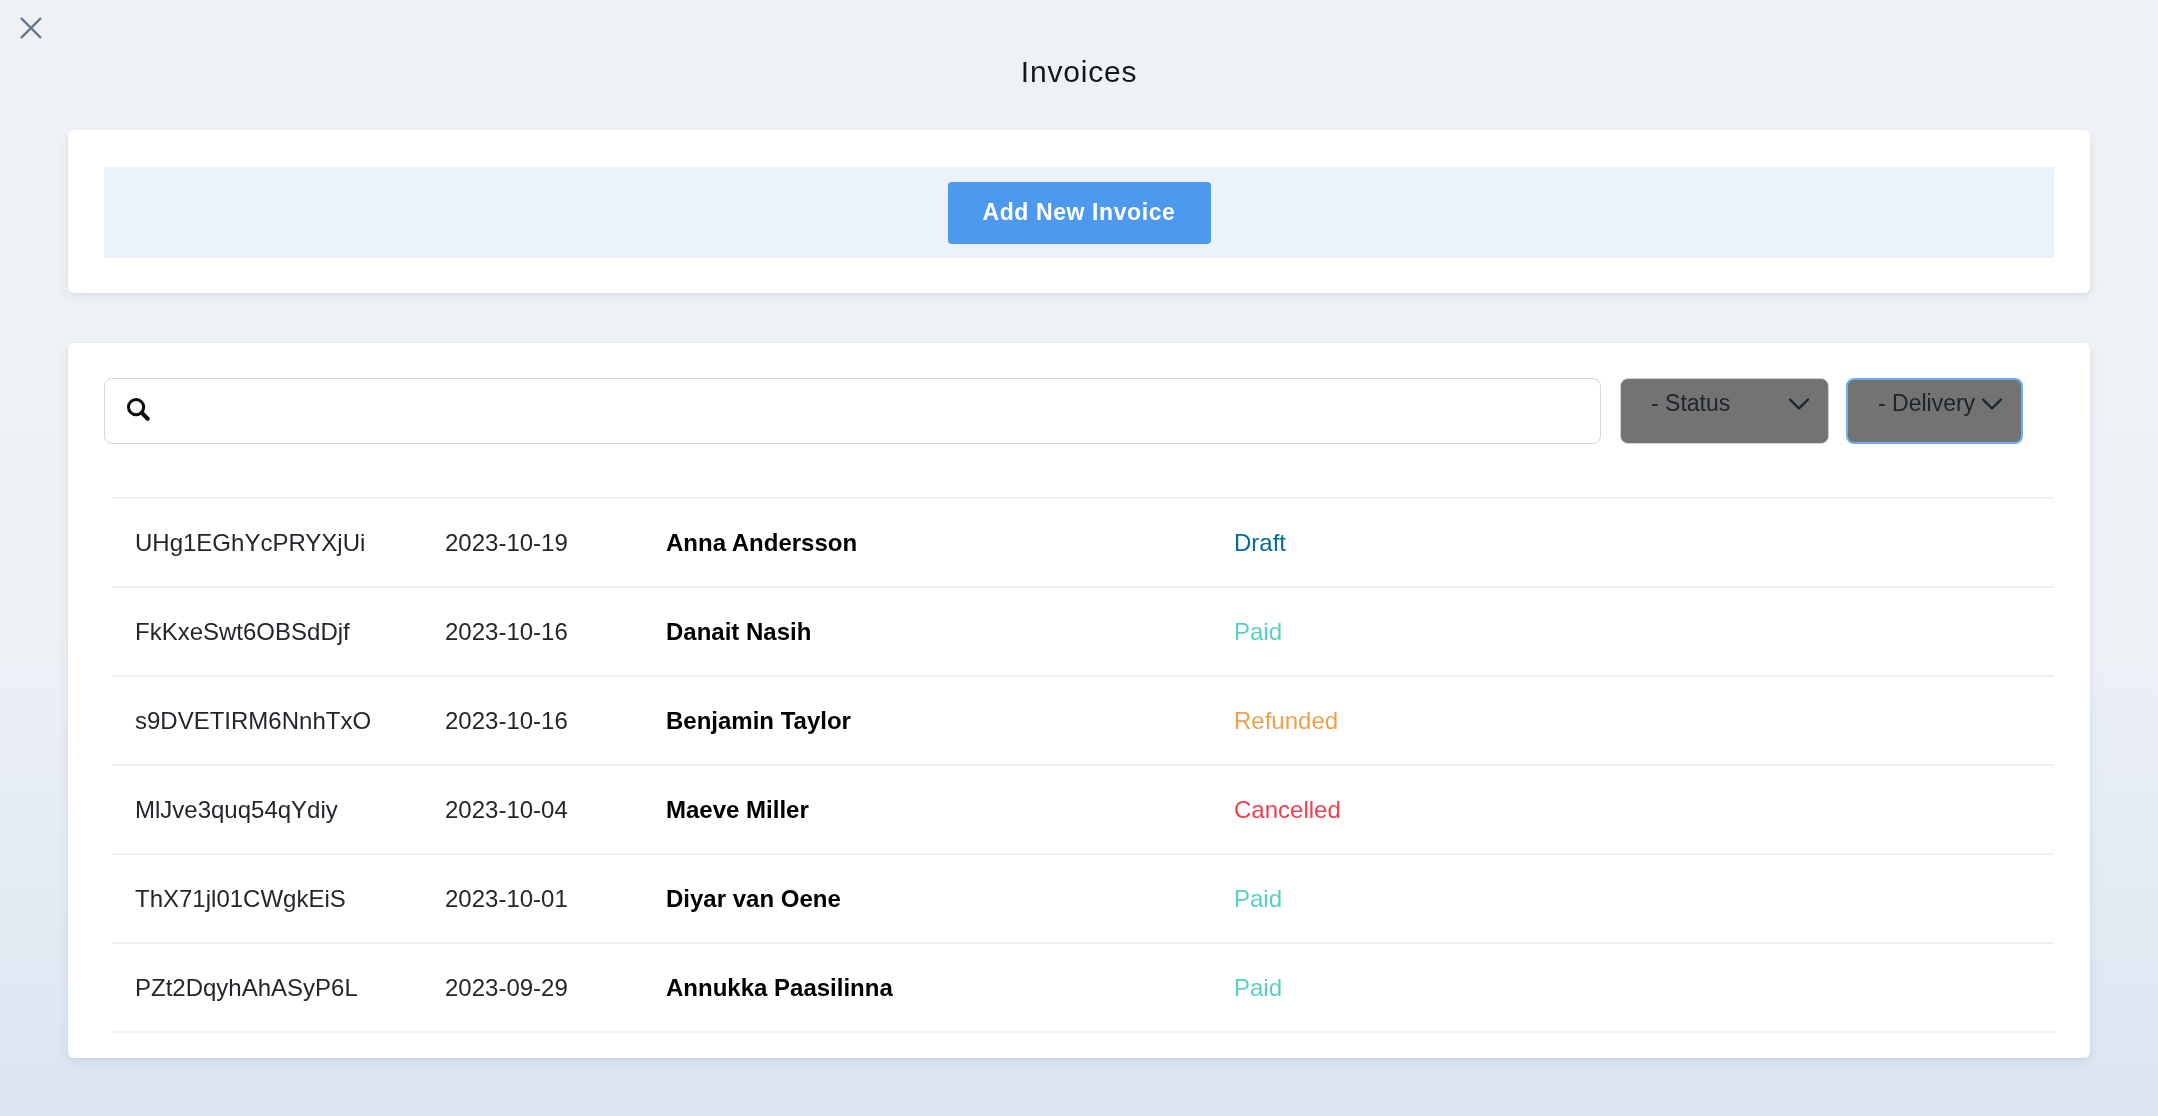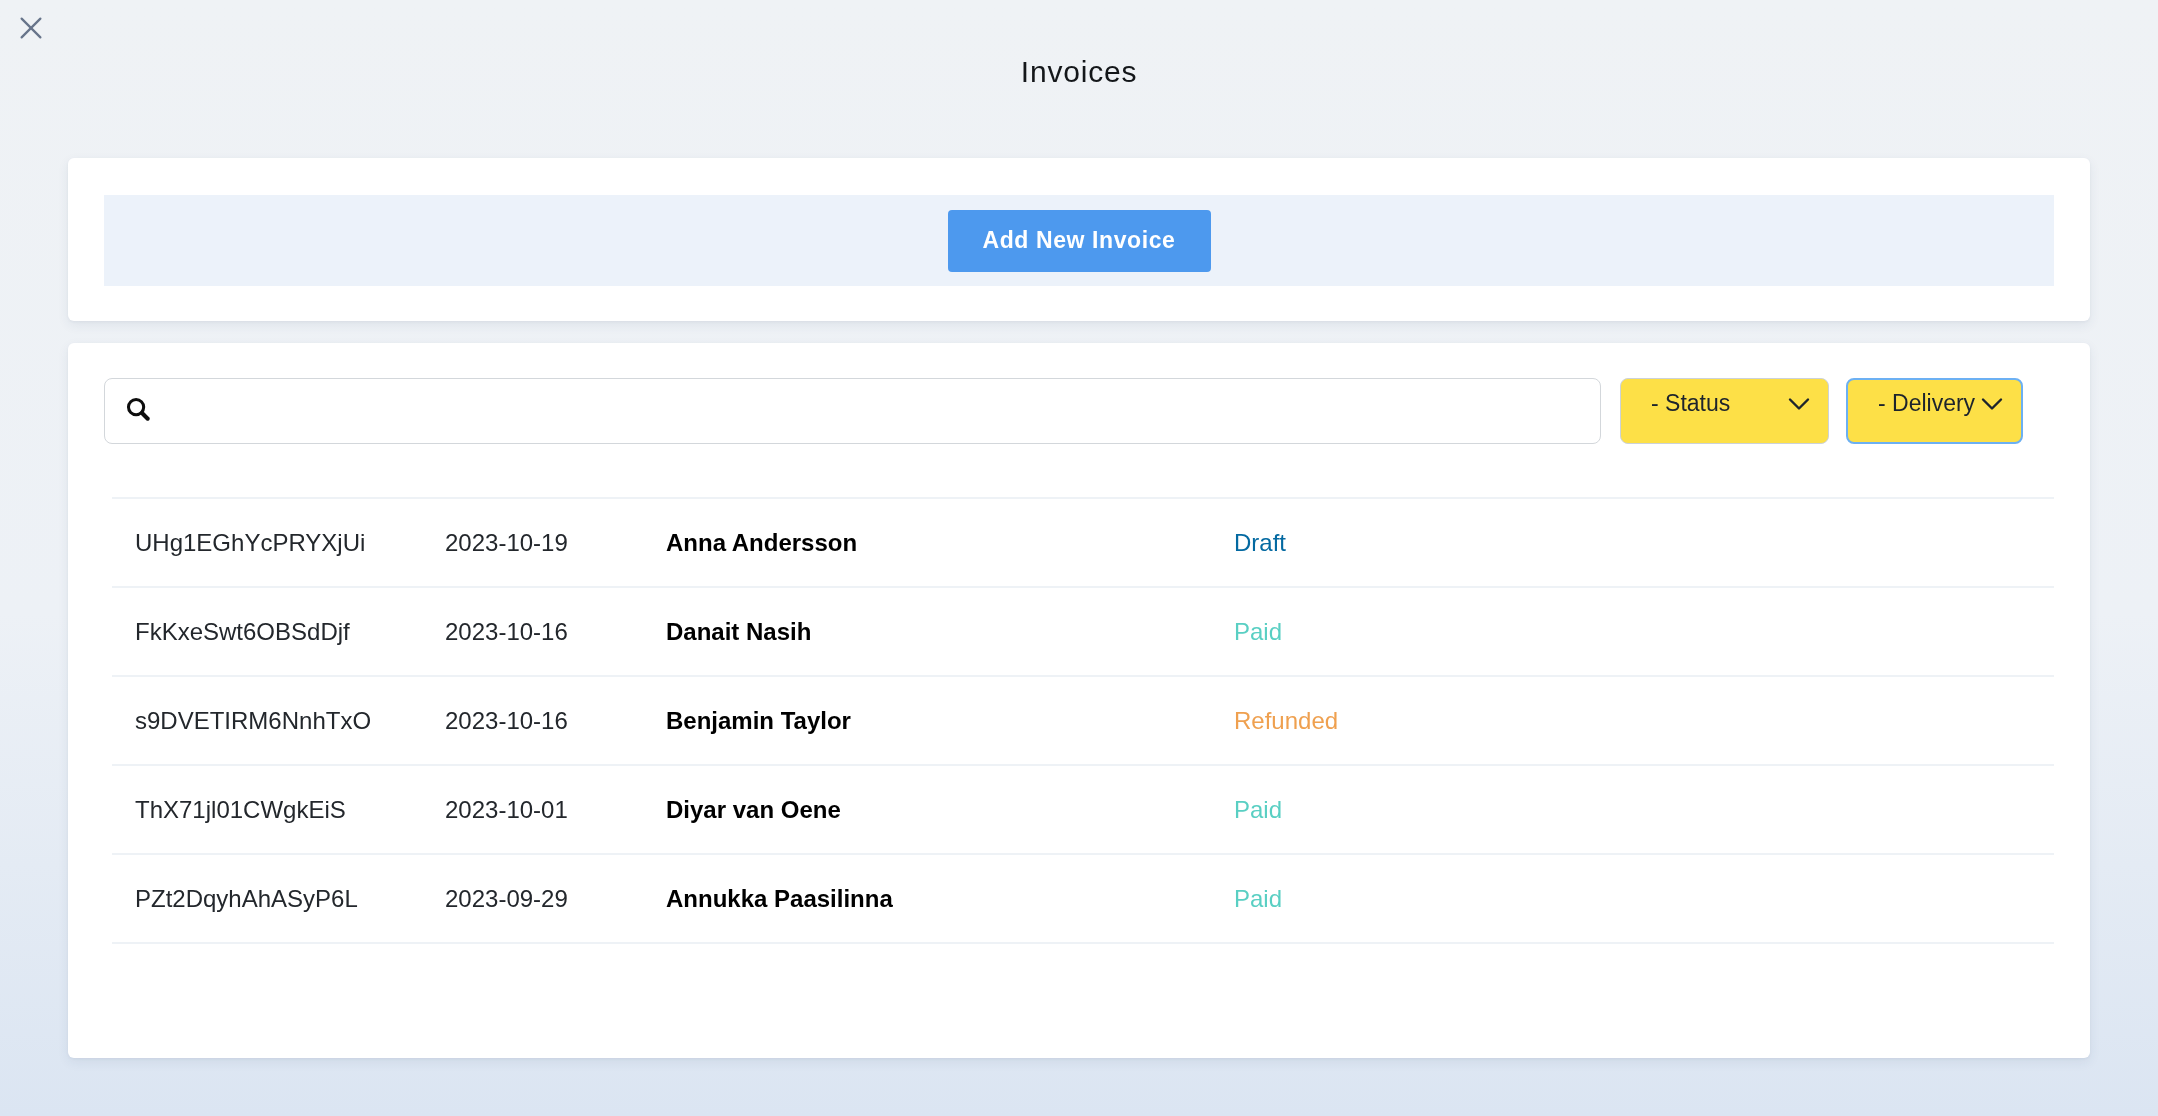--- a/index.html
+++ b/index.html
@@ -17,21 +17,21 @@
   .page-title {
     position: absolute; top: 55px; left: 0; width: 100%;
     text-align: center; font-size: 30px; font-weight: 500;
     letter-spacing: 0.8px; color: #14171a;
   }
   .card {
     position: absolute; left: 68px; width: 2022px;
     background: #ffffff; border-radius: 6px;
     box-shadow: 0 4px 12px rgba(40, 60, 100, 0.08), 0 1px 3px rgba(40, 60, 100, 0.05);
   }
-  .card-top { top: 130px; height: 163px; margin-top: 28px; }
+  .card-top { top: 130px; height: 163px; }
   .card-main { top: 343px; height: 715px; }
 
   .toolbar-band {
     position: absolute; left: 36px; right: 36px; top: 37px; height: 91px;
     background: #ecf2fa; display: flex; align-items: center; justify-content: center;
   }
   .add-btn {
     width: 263px; height: 62px; border: none; border-radius: 4px;
     background: #4d99ee; color: #ffffff; font-family: "Liberation Sans", sans-serif;
     font-size: 23px; font-weight: 700; letter-spacing: 0.6px; cursor: pointer;
@@ -48,21 +48,21 @@
   }
   .search-box svg { flex: none; }
   .search-input {
     border: none; outline: none; background: transparent;
     font-family: "Liberation Sans", sans-serif; font-size: 25px; color: #22262a;
     flex: 1; margin-left: 20px; padding: 0;
   }
   .search-input::placeholder { color: #8e939b; opacity: 1; }
   .select-box {
     box-sizing: border-box; border: 1px solid #ccd2d8; border-radius: 8px;
-    background: #fde047; display: flex; align-items: center; justify-content: space-between;
+    background: #737373; display: flex; align-items: center; justify-content: space-between;
     padding: 0 18px 16px 30px; font-size: 23px; font-weight: 500; color: #1d242c;
     cursor: pointer;
   }
   .select-status { width: 209px; margin-left: 19px; }
   .select-delivery { width: 177px; margin-left: 17px; border: 2px solid #6cb0f3; }
 
   .invoice-table { position: absolute; left: 44px; right: 36px; top: 154px; border-bottom: 2px solid #eef2f6; }
   .row {
     height: 87px; border-top: 2px solid #eef2f6;
     display: grid; grid-template-columns: 310px 221px 568px auto;
@@ -140,20 +140,26 @@
         <span class="cell status" style="color: rgb(89, 207, 195);">Paid</span>
       </div>
 
       <div class="row">
         <span class="cell id">s9DVETIRM6NnhTxO</span>
         <span class="cell date">2023-10-16</span>
         <span class="cell name">Benjamin Taylor</span>
         <span class="cell status" style="color: rgb(239, 160, 79);">Refunded</span>
       </div>
 
+      <div class="row">
+        <span class="cell id">MlJve3quq54qYdiy</span>
+        <span class="cell date">2023-10-04</span>
+        <span class="cell name">Maeve Miller</span>
+        <span class="cell status" style="color: rgb(242, 62, 79);">Cancelled</span>
+      </div>
 
       <div class="row">
         <span class="cell id">ThX71jl01CWgkEiS</span>
         <span class="cell date">2023-10-01</span>
         <span class="cell name">Diyar van Oene</span>
         <span class="cell status" style="color: rgb(89, 207, 195);">Paid</span>
       </div>
 
       <div class="row">
         <span class="cell id">PZt2DqyhAhASyP6L</span>

